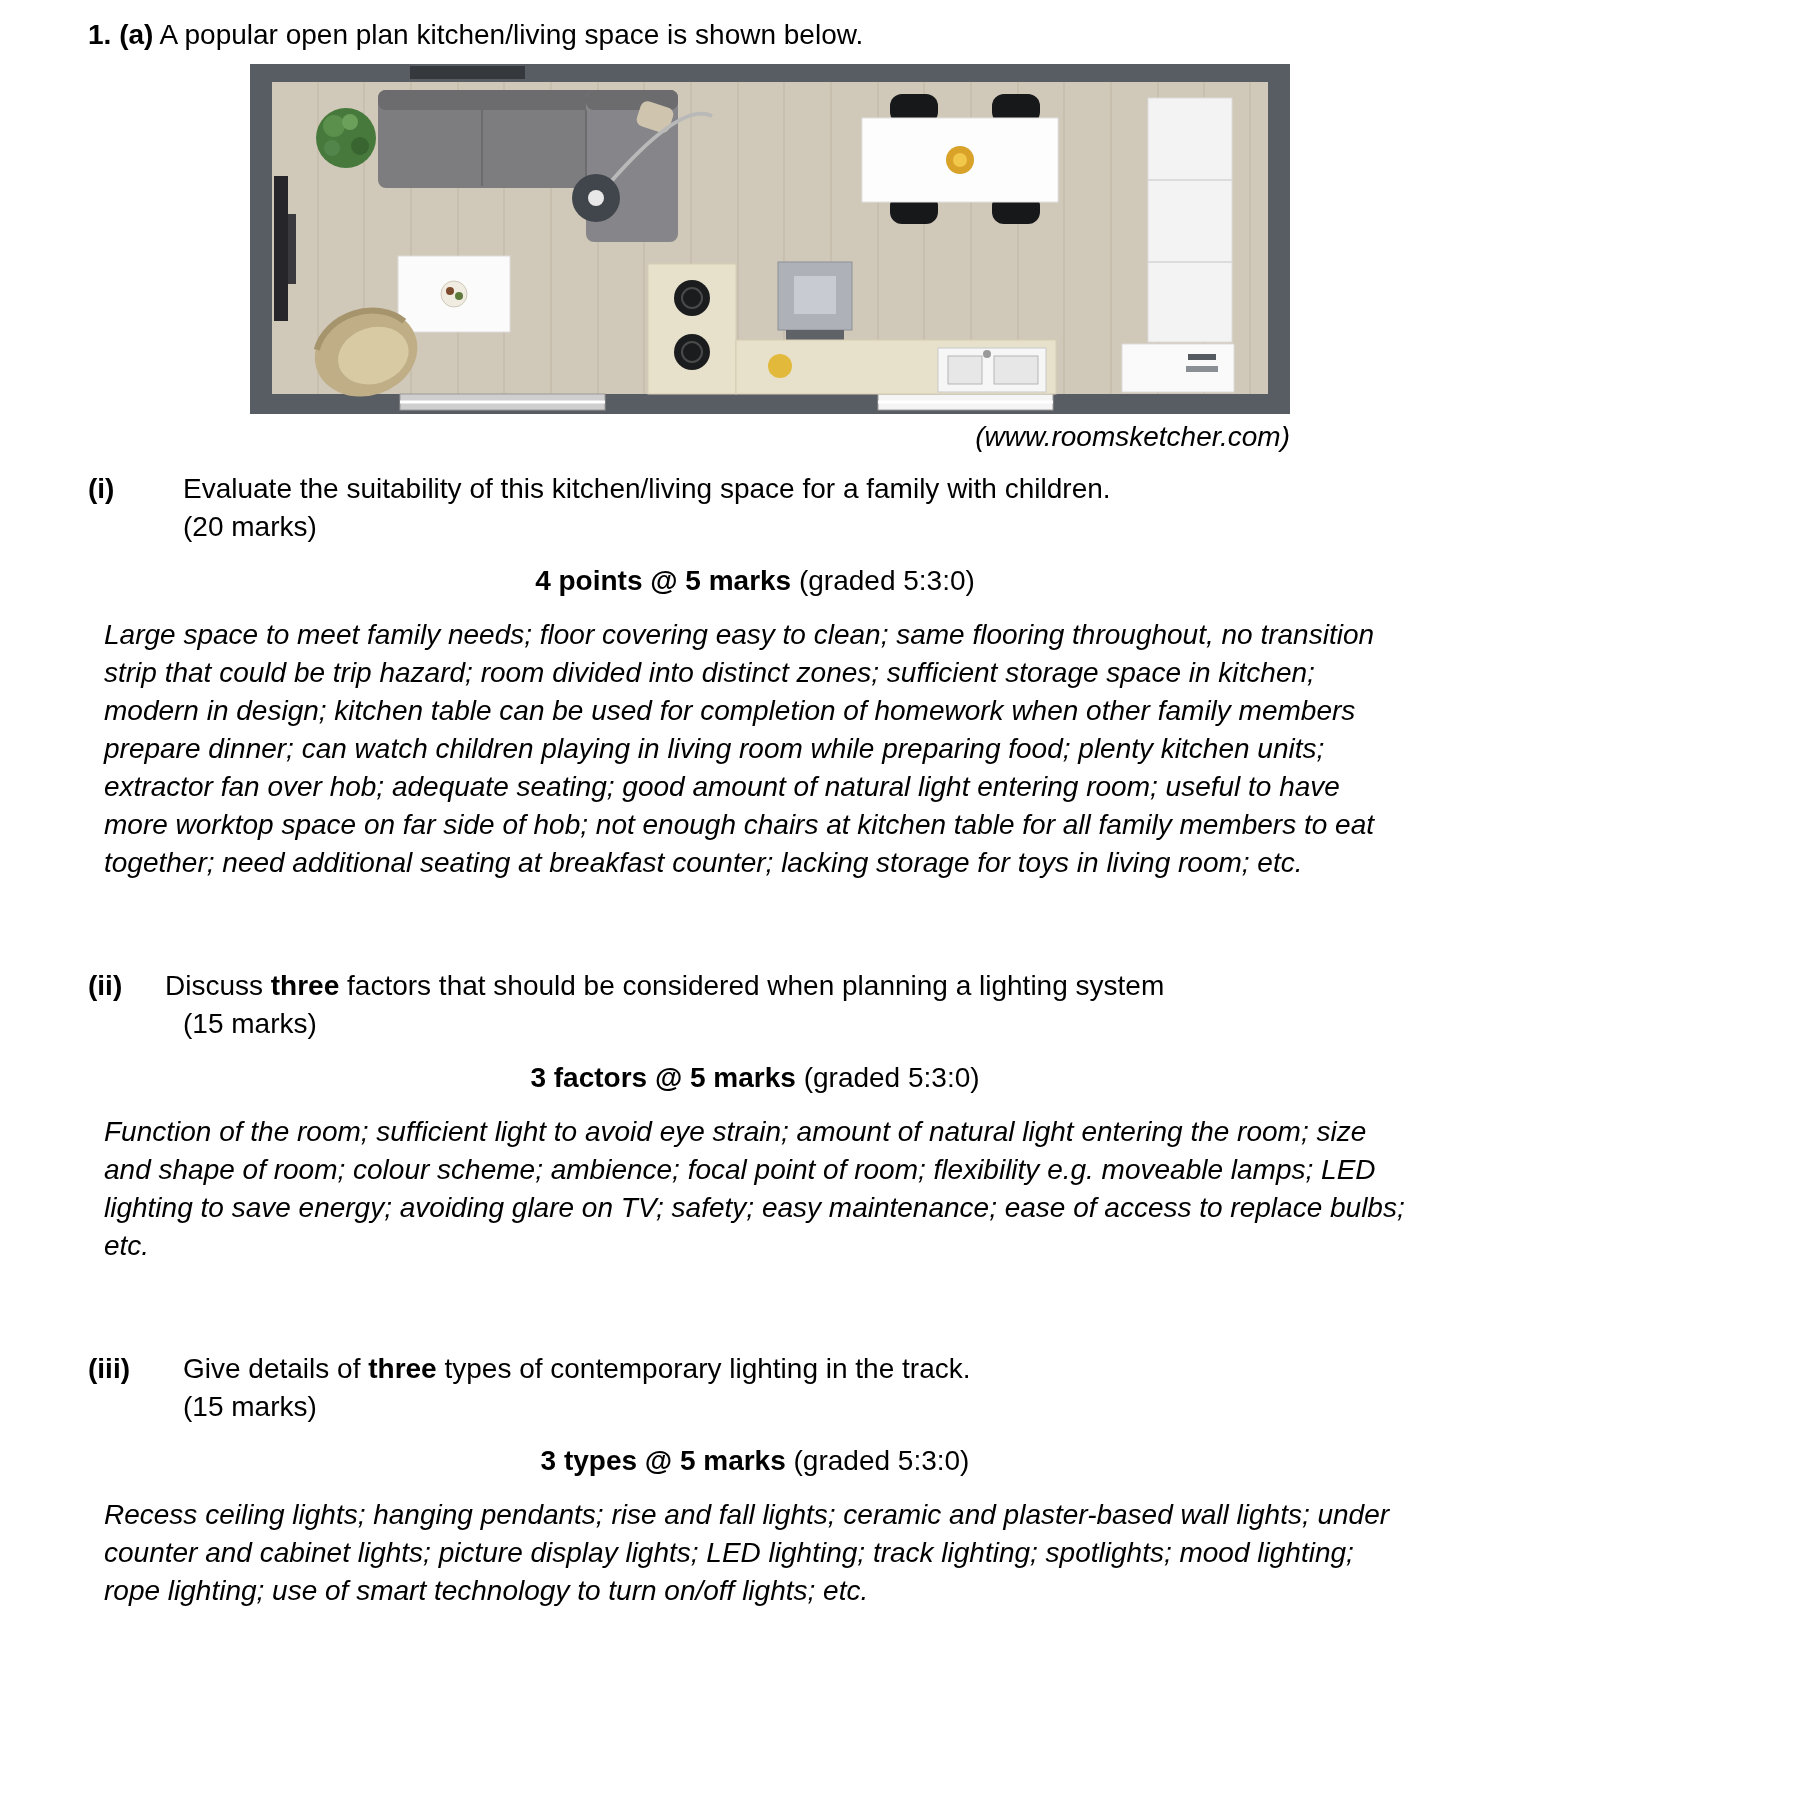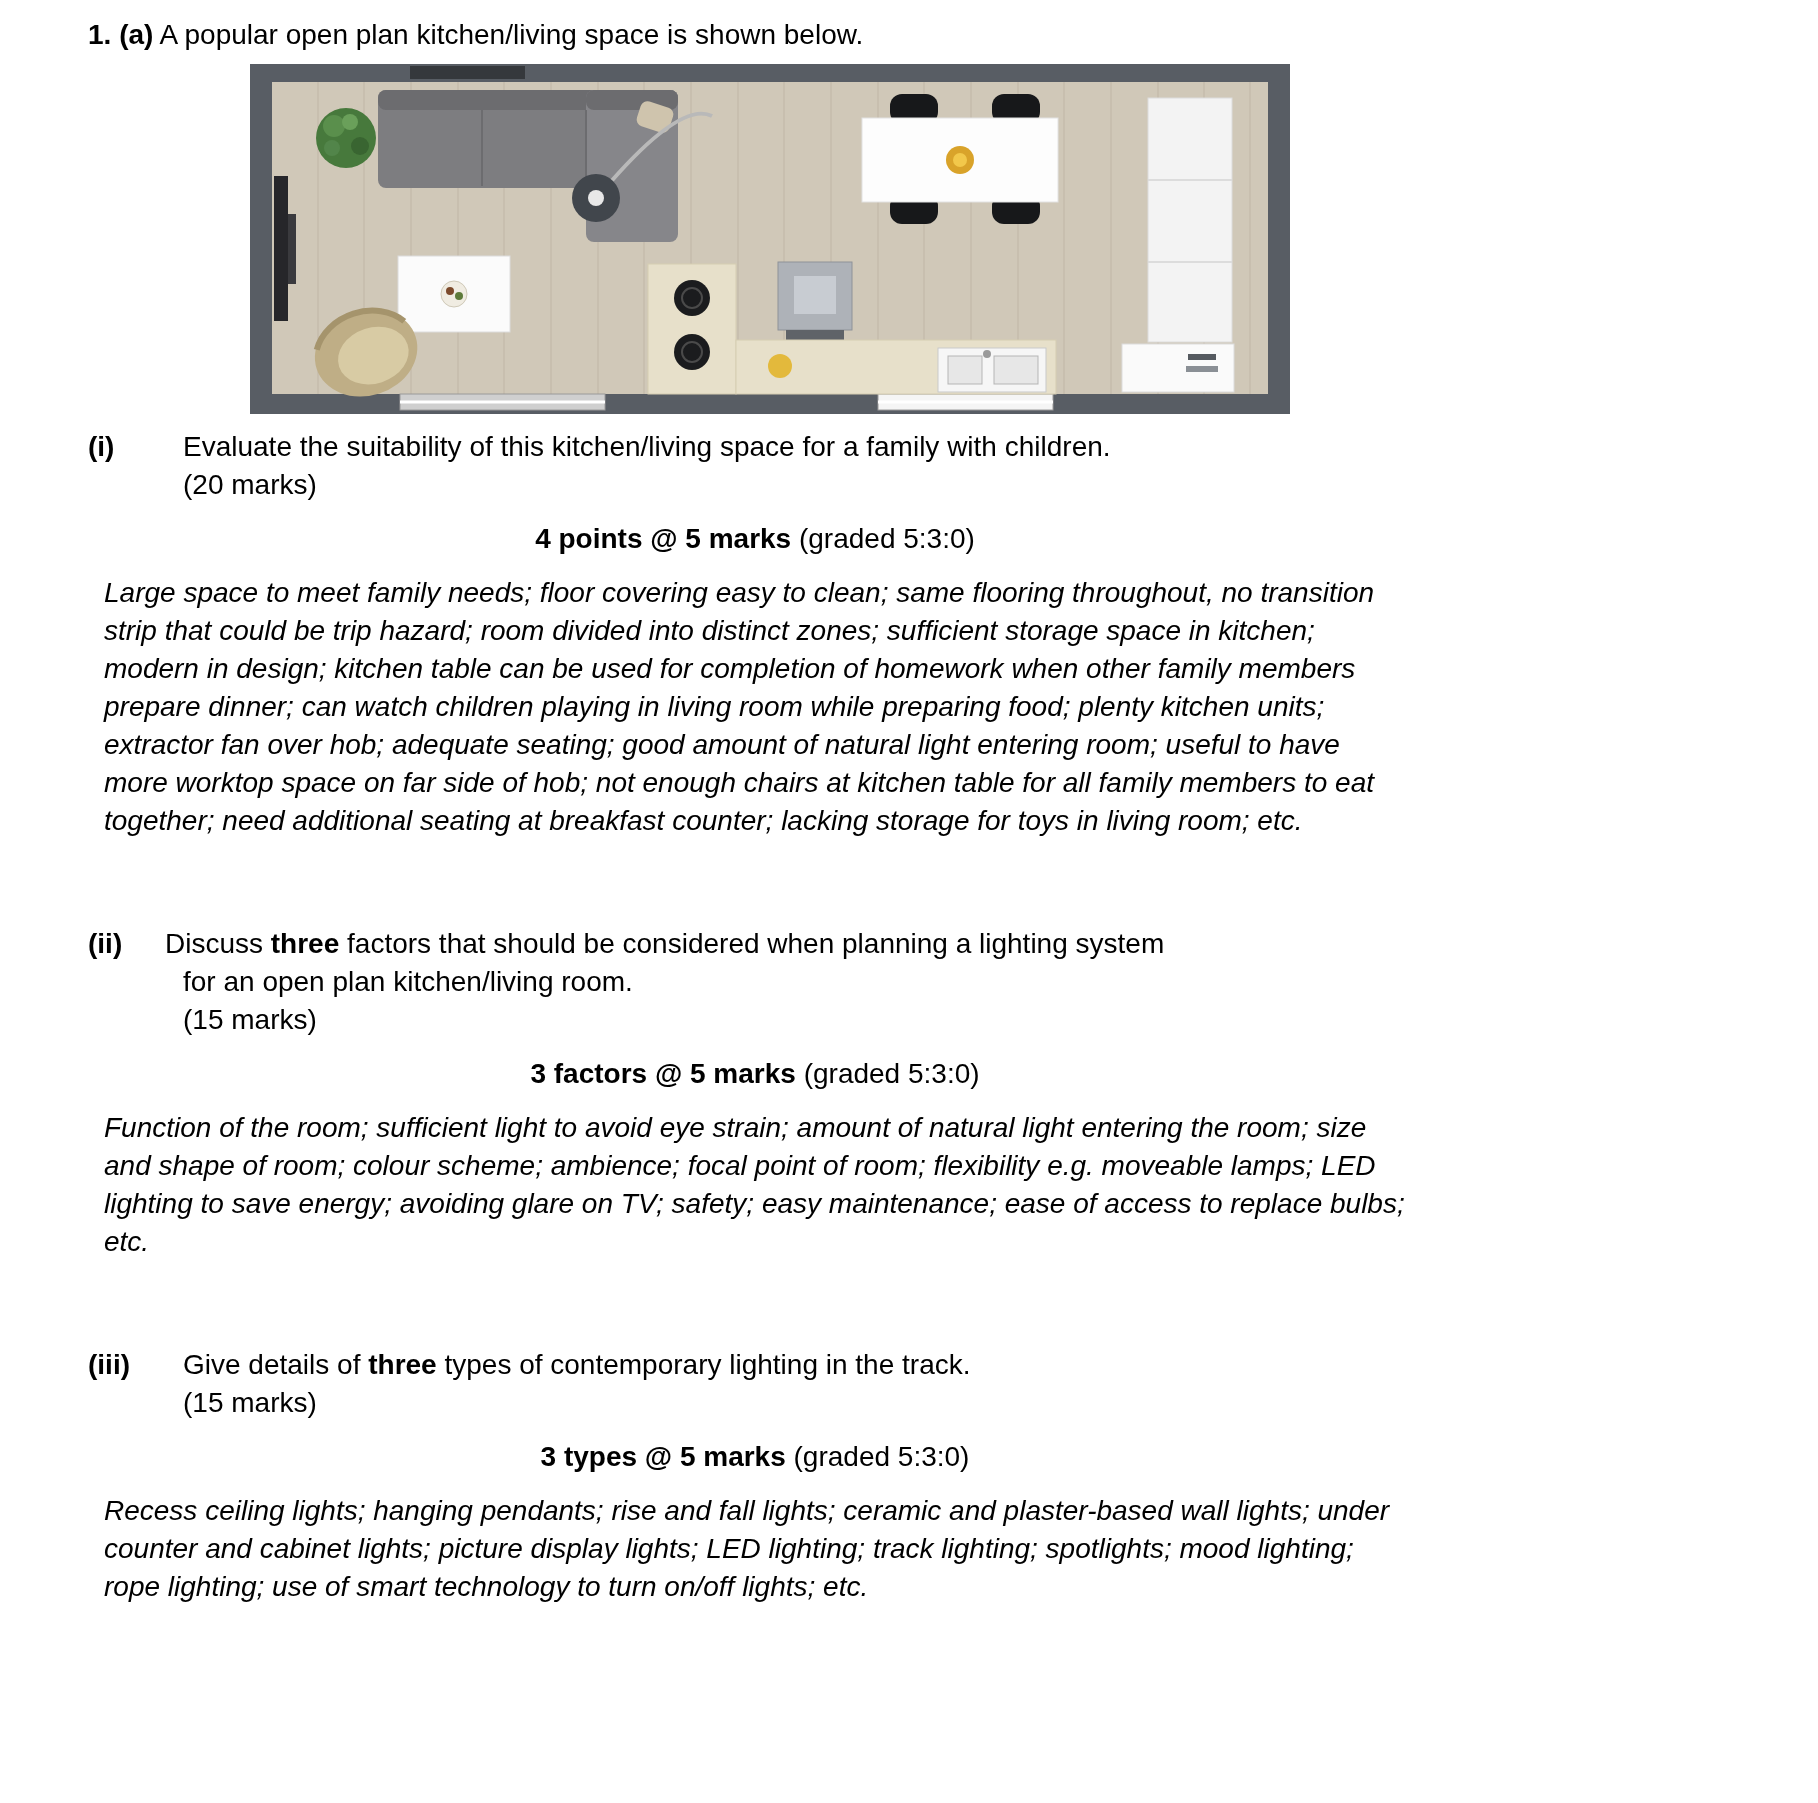--- a/index.html
+++ b/index.html
@@ -142,41 +142,41 @@
       </g>
 
       <g>
         <rect x="872" y="280" width="112" height="48" fill="#fafafa" stroke="#dcdcdc"></rect>
         <rect x="938" y="290" width="28" height="6" fill="#555a60"></rect>
         <rect x="936" y="302" width="32" height="6" fill="#8a8f95"></rect>
       </g>
     </svg>
   </div>
 
+  <p class="attribution">(www.roomsketcher.com)</p>
 
   <div class="qrow">
     <div class="qlabel">(i)</div>
     <div class="qbody">
       <div class="qline">
         <span>Evaluate the suitability of this kitchen/living space for a family with children.</span>
         <span class="marks">(20 marks)</span>
       </div>
     </div>
   </div>
 
   <div class="scheme"><span>4 points @ 5 marks</span><span class="reg"> (graded 5:3:0)</span></div>
 
   <p class="answer">Large space to meet family needs; floor covering easy to clean; same flooring throughout, no transition strip that could be trip hazard; room divided into distinct zones; sufficient storage space in kitchen; modern in design; kitchen table can be used for completion of homework when other family members prepare dinner; can watch children playing in living room while preparing food; plenty kitchen units; extractor fan over hob; adequate seating; good amount of natural light entering room; useful to have more worktop space on far side of hob; not enough chairs at kitchen table for all family members to eat together; need additional seating at breakfast counter; lacking storage for toys in living room; etc.</p>
 
   <div class="qrow spaced">
     <div class="qlabel">(ii)</div>
     <div class="qbody">
       <div><span>Discuss </span><span class="bold">three</span><span> factors that should be considered when planning a lighting system</span></div>
       <div class="qline">
-        <span>for an open plan kitchen/living room.</span>
         <span class="marks">(15 marks)</span>
       </div>
     </div>
   </div>
 
   <div class="scheme"><span>3 factors @ 5 marks</span><span class="reg"> (graded 5:3:0)</span></div>
 
   <p class="answer">Function of the room; sufficient light to avoid eye strain; amount of natural light entering the room; size and shape of room; colour scheme; ambience; focal point of room; flexibility e.g. moveable lamps; LED lighting to save energy; avoiding glare on TV; safety; easy maintenance; ease of access to replace bulbs; etc.</p>
 
   <div class="qrow spaced">

